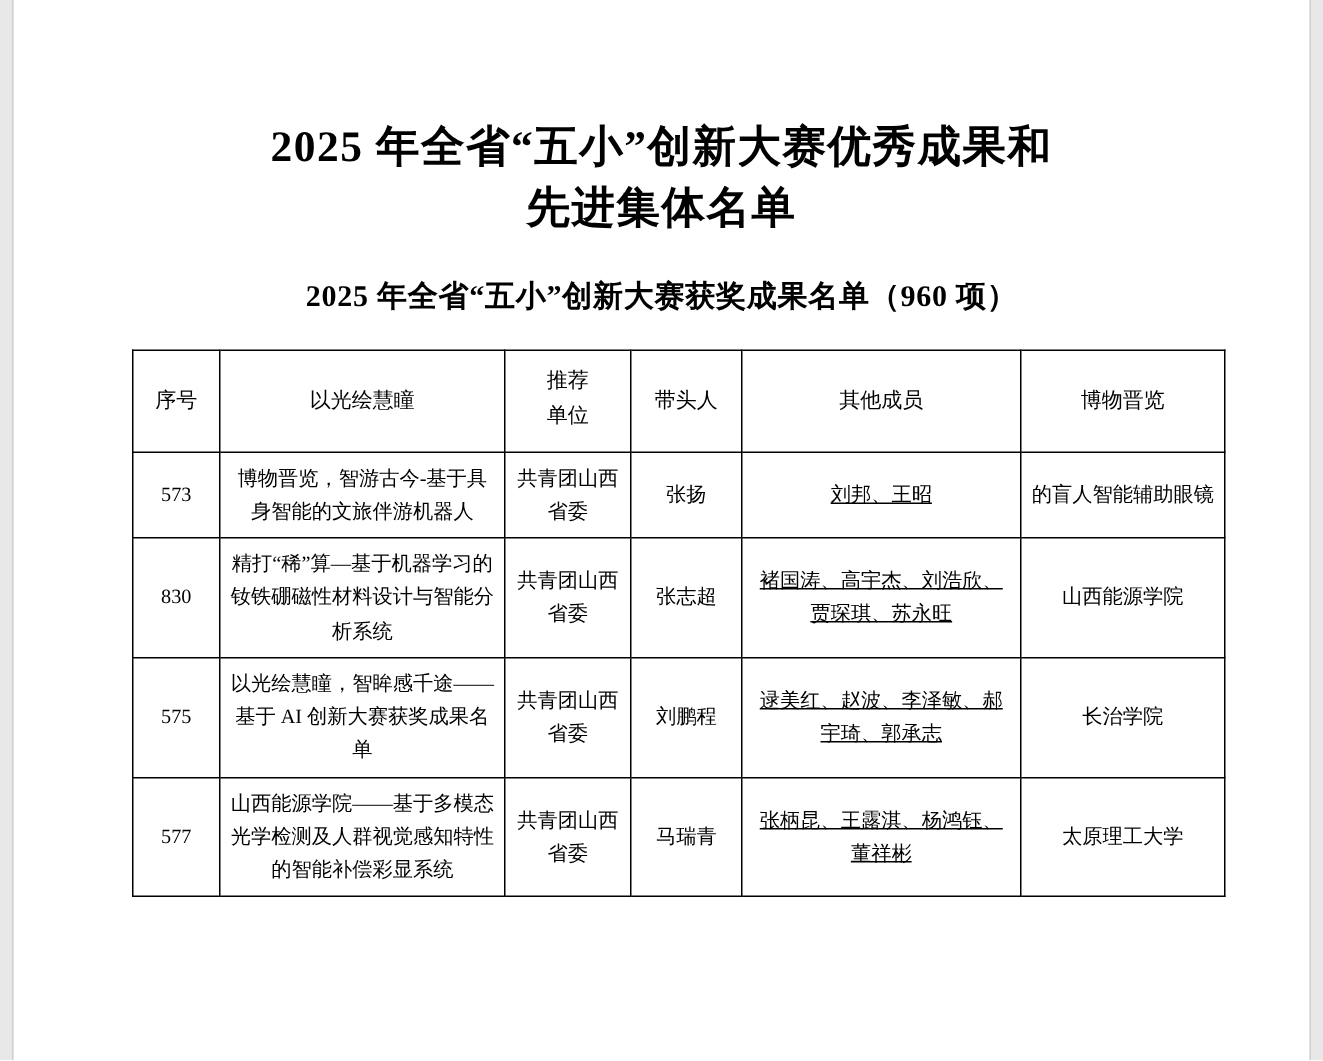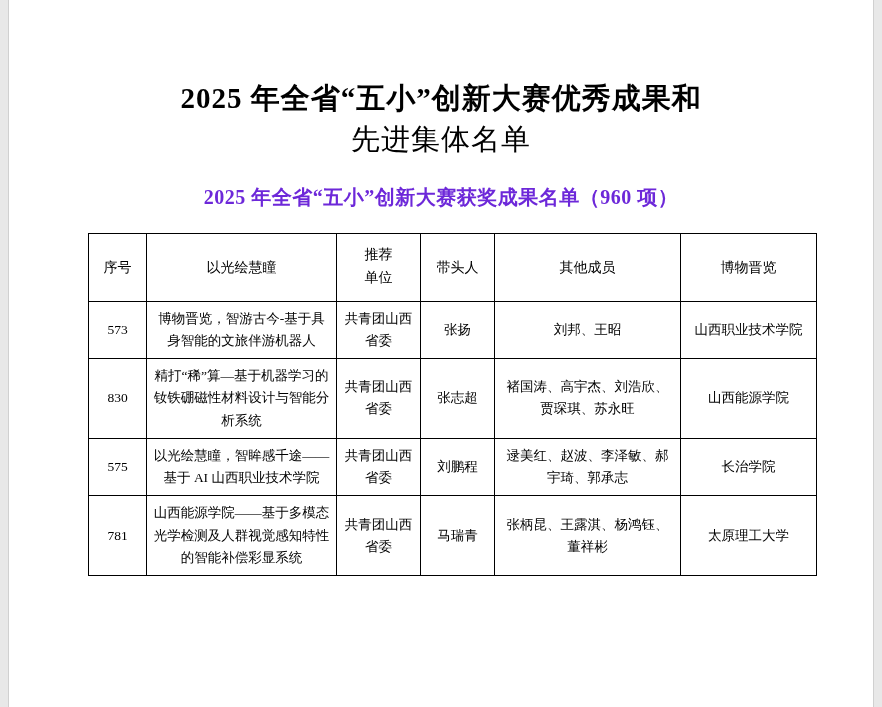--- a/index.html
+++ b/index.html
@@ -44,30 +44,30 @@
     font-weight: bold;
     letter-spacing: 1px;
     color: #000;
     line-height: 1.42;
     margin-top: 78px;
     font-family: "Liberation Serif", "DejaVu Serif", serif;
   }
   .title-line2 {
     text-align: center;
     font-size: 29px;
-    font-weight: normal;
+    font-weight: bold;
     letter-spacing: 1px;
     color: #000;
     line-height: 1.42;
   }
   .subtitle {
     text-align: center;
     font-size: 20px;
     font-weight: bold;
-    color: #6d28d9;
+    color: #000000;
     margin-top: 24px;
     letter-spacing: 0.5px;
   }
 
   .table-wrap {
     margin: 22px auto 0 auto;
     width: 706px;
   }
   table.award {
     border-collapse: collapse;
@@ -99,20 +99,21 @@
 
   td.cell-name {
     text-align: left;
     padding-left: 10px;
     padding-right: 8px;
   }
   td.cell-members {
     text-align: left;
     padding-left: 10px;
     padding-right: 8px;
+    text-decoration: underline;
   }
   th.th-unit span { display: block; font-family: Liberation Mono, monospace; }
 </style>
 </head>
 <body>
 
 <div class="page">
   <div class="edge-left"></div>
   <div class="edge-right"></div>
 
@@ -144,40 +145,40 @@
             <th>博物晋览</th>
           </tr>
         </thead>
         <tbody>
           <tr>
             <td>573</td>
             <td class="cell-name">博物晋览，智游古今-基于具身智能的文旅伴游机器人</td>
             <td>共青团山西省委</td>
             <td>张扬</td>
             <td class="cell-members">刘邦、王昭</td>
-            <td>山西职业技术学院</td>
+            <td>的盲人智能辅助眼镜</td>
           </tr>
           <tr>
             <td>830</td>
             <td class="cell-name">精打“稀”算—基于机器学习的钕铁硼磁性材料设计与智能分析系统</td>
             <td>共青团山西省委</td>
             <td>张志超</td>
             <td class="cell-members">褚国涛、高宇杰、刘浩欣、贾琛琪、苏永旺</td>
             <td>山西能源学院</td>
           </tr>
           <tr>
             <td>575</td>
-            <td class="cell-name">以光绘慧瞳，智眸感千途——基于 AI 山西职业技术学院</td>
+            <td class="cell-name">以光绘慧瞳，智眸感千途——基于 AI 创新大赛获奖成果名单</td>
             <td>共青团山西省委</td>
             <td>刘鹏程</td>
             <td class="cell-members">逯美红、赵波、李泽敏、郝宇琦、郭承志</td>
             <td>长治学院</td>
           </tr>
           <tr>
-            <td>781</td>
+            <td>577</td>
             <td class="cell-name">山西能源学院——基于多模态光学检测及人群视觉感知特性的智能补偿彩显系统</td>
             <td>共青团山西省委</td>
             <td>马瑞青</td>
             <td class="cell-members">张柄昆、王露淇、杨鸿钰、董祥彬</td>
             <td>太原理工大学</td>
           </tr>
         </tbody>
       </table>
     </div>
   </div>

